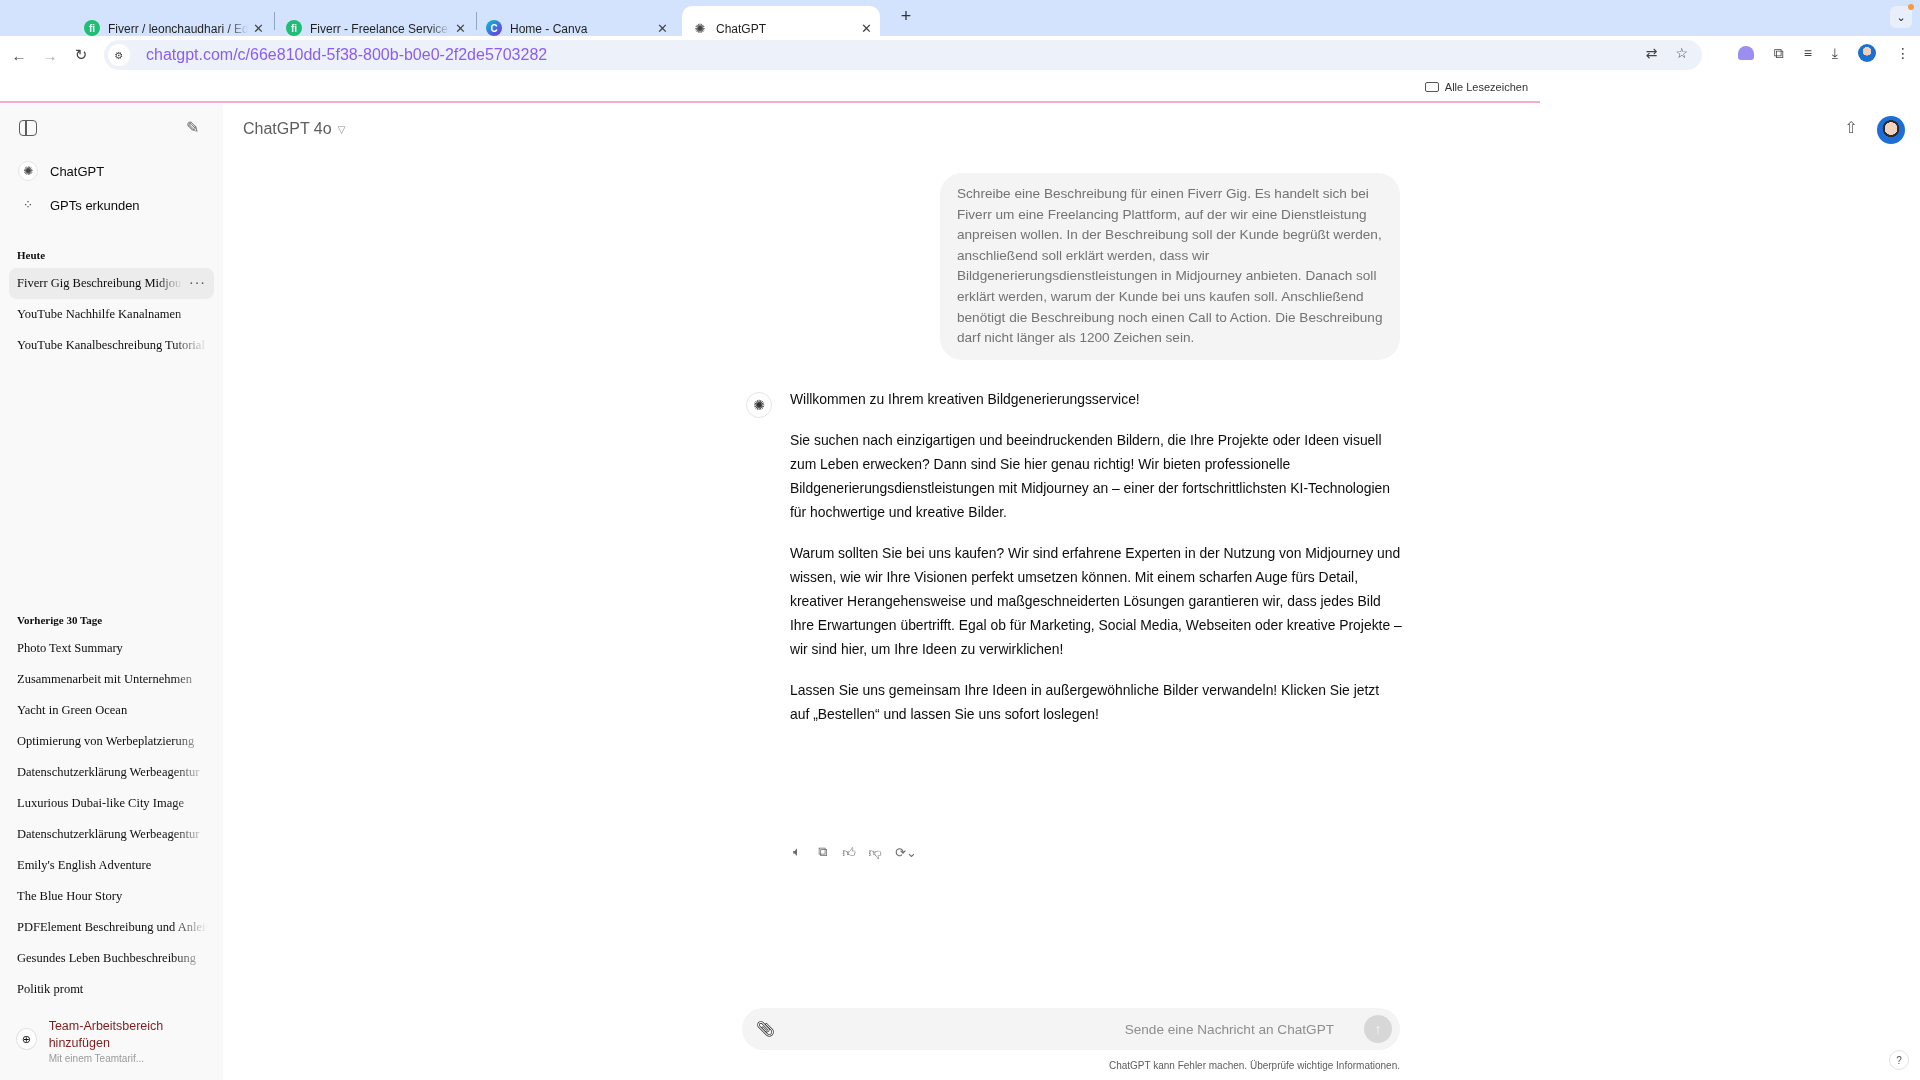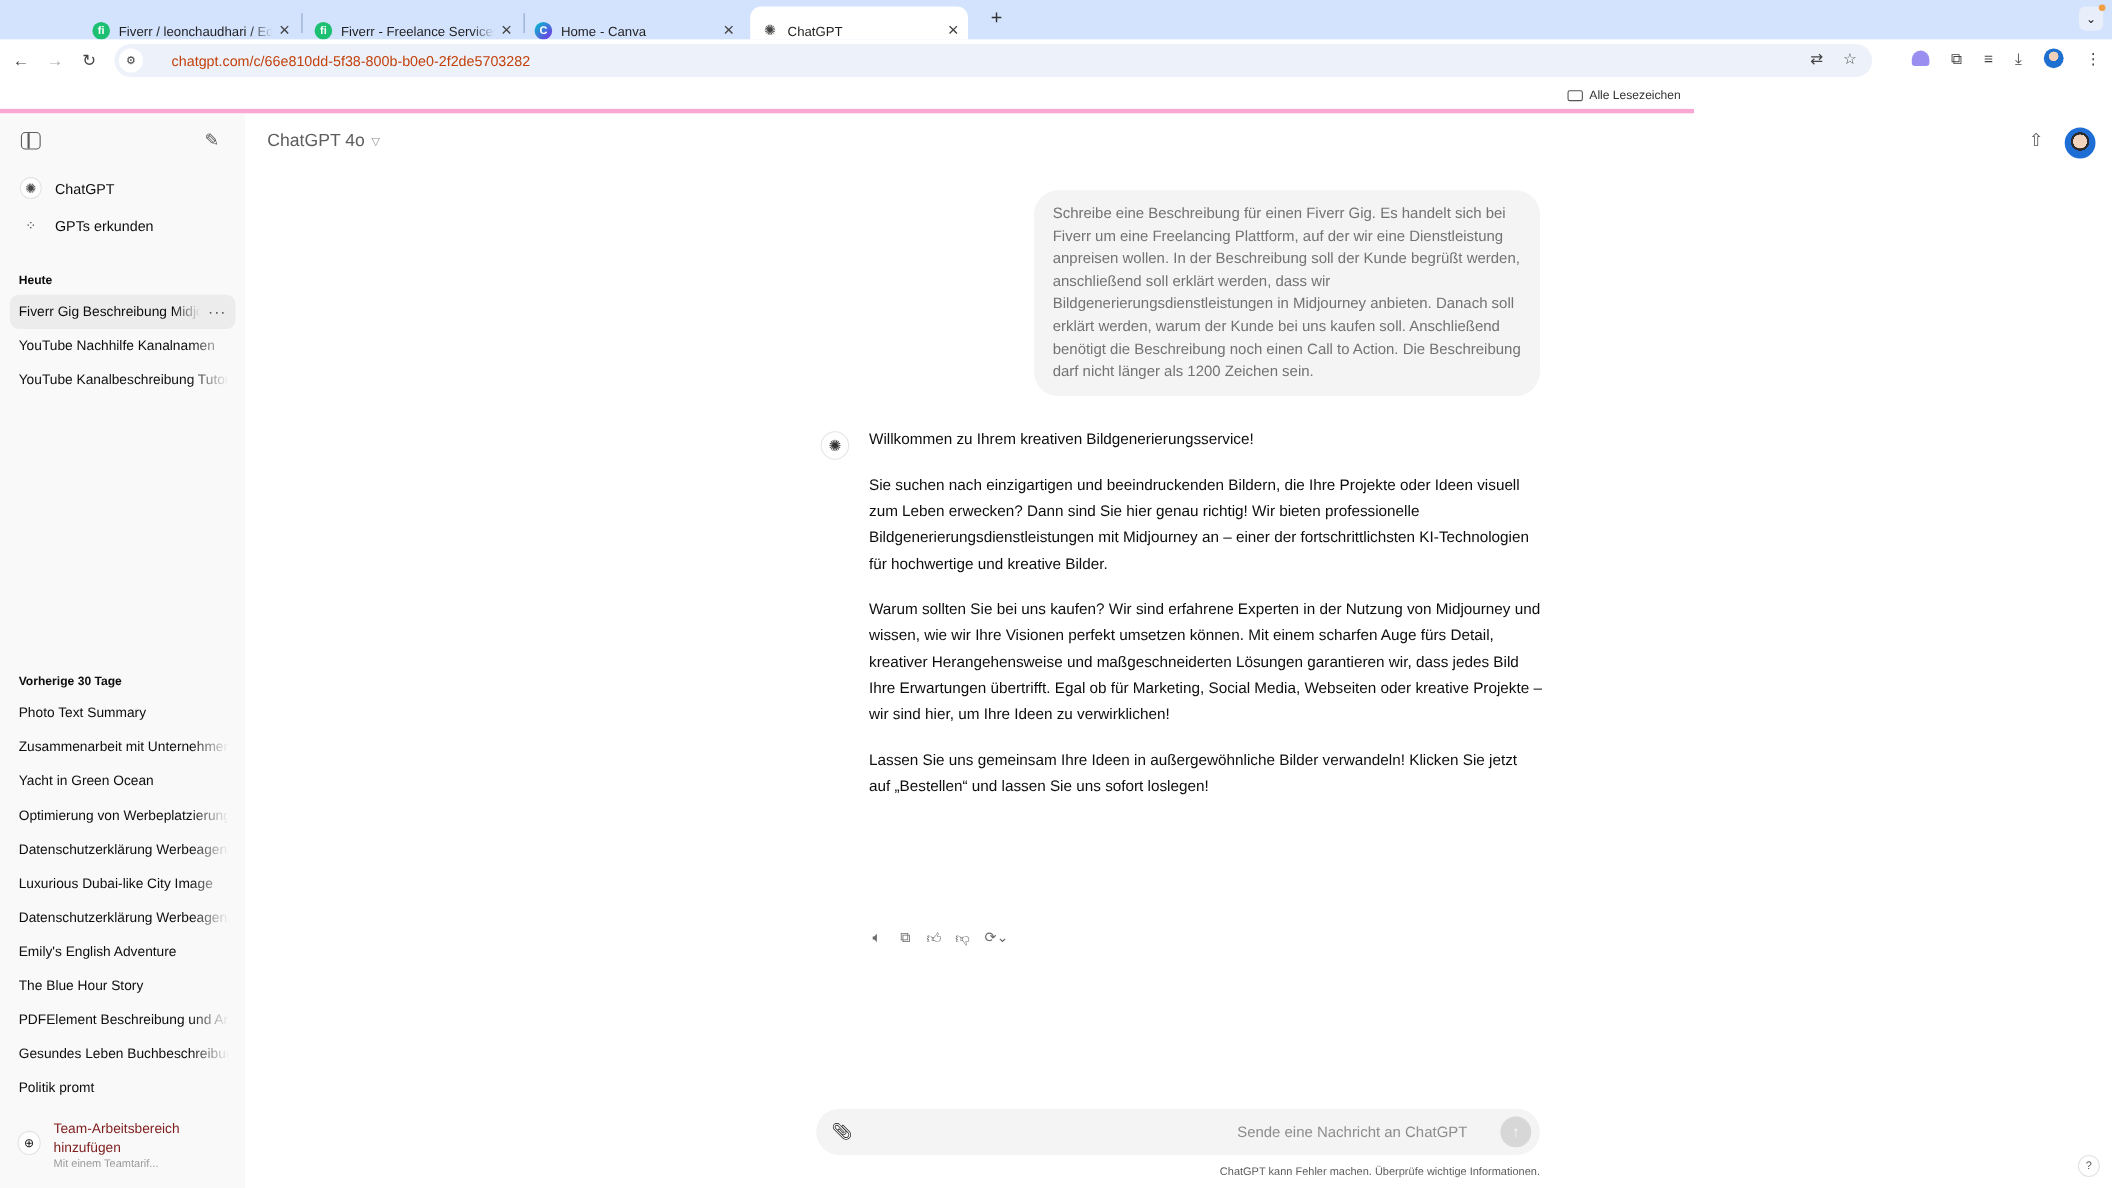--- a/index.html
+++ b/index.html
@@ -15,40 +15,40 @@
   .tab.active { background: #fff; border-radius: 10px 10px 0 0; }
   .tab-sep { position: absolute; top: 12px; width: 1px; height: 18px; background: #8fa6c9; }
   .newtab { position: absolute; left: 892px; top: 6px; font-size: 18px; color: #333; width: 28px; height: 24px; text-align: center; }
   .tabsearch { position: absolute; right: 8px; top: 6px; width: 22px; height: 22px; border-radius: 6px; background: #e8effb; display: flex; align-items: center; justify-content: center; font-size: 11px; color: #222; }
   .tabsearch .dot { position: absolute; right: -2px; top: -2px; width: 6px; height: 6px; border-radius: 50%; background: #f29d41; }
 
   .urlrow { position: absolute; left: 0; top: 36px; width: 1920px; height: 37px; background: #fff; }
   .navbtn { position: absolute; top: 8px; width: 22px; height: 22px; display: flex; align-items: center; justify-content: center; font-size: 15px; color: #444; }
   .omnibox { position: absolute; left: 104px; top: 4px; width: 1598px; height: 30px; border-radius: 15px; background: #edf2fa; display: flex; align-items: center; }
   .omnibox .siteinfo { width: 22px; height: 22px; border-radius: 50%; background: #fff; margin-left: 4px; display: flex; align-items: center; justify-content: center; font-size: 10px; color: #444; }
-  .omnibox .url { margin-left: 26px; font-size: 13px; color: #c2410c; }
+  .omnibox .url { margin-left: 16px; font-size: 16px; color: #8b5cf6; }
   .omnibox .omni-icons { position: absolute; right: 14px; top: 5px; display: flex; gap: 18px; font-size: 14px; color: #444; }
   .ext-icons { position: absolute; right: 10px; top: 8px; display: flex; gap: 20px; align-items: center; font-size: 14px; color: #444; }
   .ext-icons .avatar-sm { width: 18px; height: 18px; border-radius: 50%; background: radial-gradient(circle at 50% 40%, #f0d0b8 30%, #1d6fd0 32%); }
   .ext-icons .ghost { width: 16px; height: 14px; border-radius: 8px 8px 3px 3px; background: #9a8ef0; }
 
-  .bookmarks { position: absolute; left: 0; top: 73px; width: 1540px; height: 30px; background: #fff; border-bottom: 4px solid #f9a8d4; }
+  .bookmarks { position: absolute; left: 0; top: 73px; width: 1540px; height: 30px; background: #fff; border-bottom: 2px solid #f9a8d4; }
   .bookmarks .all { position: absolute; right: 12px; top: 8px; font-size: 11px; color: #333; display: flex; align-items: center; gap: 6px; }
   .folder-icon { width: 14px; height: 10px; border: 1.5px solid #555; border-radius: 2px; }
 
   
   .sidebar { position: absolute; left: 0; top: 104px; width: 223px; height: 976px; background: #f9f9f9; }
   .sb-toggle { position: absolute; left: 19px; top: 16px; width: 18px; height: 16px; border: 1.6px solid #5d5d5d; border-radius: 4px; }
   .sb-toggle::after { content: ""; position: absolute; left: 5px; top: 0; width: 1.6px; height: 100%; background: #5d5d5d; }
   .sb-new { position: absolute; left: 186px; top: 14px; width: 18px; height: 18px; color: #5d5d5d; font-size: 16px; }
   .sb-top { position: absolute; left: 12px; top: 50px; width: 200px; }
   .sb-top-item { height: 34px; display: flex; align-items: center; font-size: 13px; color: #0d0d0d; padding-left: 6px; }
   .sb-top-item .ico { width: 20px; height: 20px; border-radius: 50%; display: flex; align-items: center; justify-content: center; font-size: 12px; color: #444; margin-right: 12px; }
   .sb-top-item .ico.circle { background: #fff; border: 1px solid #e5e5e5; }
-  .sb-section { position: absolute; left: 9px; width: 205px; }
+  .sb-section { position: absolute; left: 9px; width: 205px; font-family: Liberation Serif, serif; }
   .sb-heading { font-size: 11px; font-weight: bold; color: #0d0d0d; height: 20px; line-height: 20px; padding-left: 8px; margin-bottom: 3px; }
   .sb-item { height: 31px; line-height: 31px; font-size: 12.5px; color: #0d0d0d; padding-left: 8px; white-space: nowrap; overflow: hidden; position: relative; border-radius: 8px; -webkit-mask-image: linear-gradient(90deg,#000 80%,transparent 97%); }
   .sb-item.active { background: #ececec; -webkit-mask-image: none; }
   .sb-item.active .lbl { display: inline-block; width: 165px; overflow: hidden; -webkit-mask-image: linear-gradient(90deg,#000 85%,transparent); vertical-align: top; }
   .sb-item .more { position: absolute; right: 8px; top: 0; font-size: 14px; color: #555; letter-spacing: 1px; }
   .sb-team { position: absolute; left: 16px; top: 914px; width: 200px; display: flex; align-items: flex-start; }
   .sb-team .ico { width: 22px; height: 22px; border-radius: 50%; border: 1px solid #e3e3e3; background: #fff; display: flex; align-items: center; justify-content: center; font-size: 11px; margin-top: 10px; margin-right: 12px; }
   .sb-team .t1 { font-size: 12.5px; color: #7f1d1d; line-height: 17px; }
   .sb-team .t2 { font-size: 10px; color: #9b9b9b; line-height: 14px; }
 

